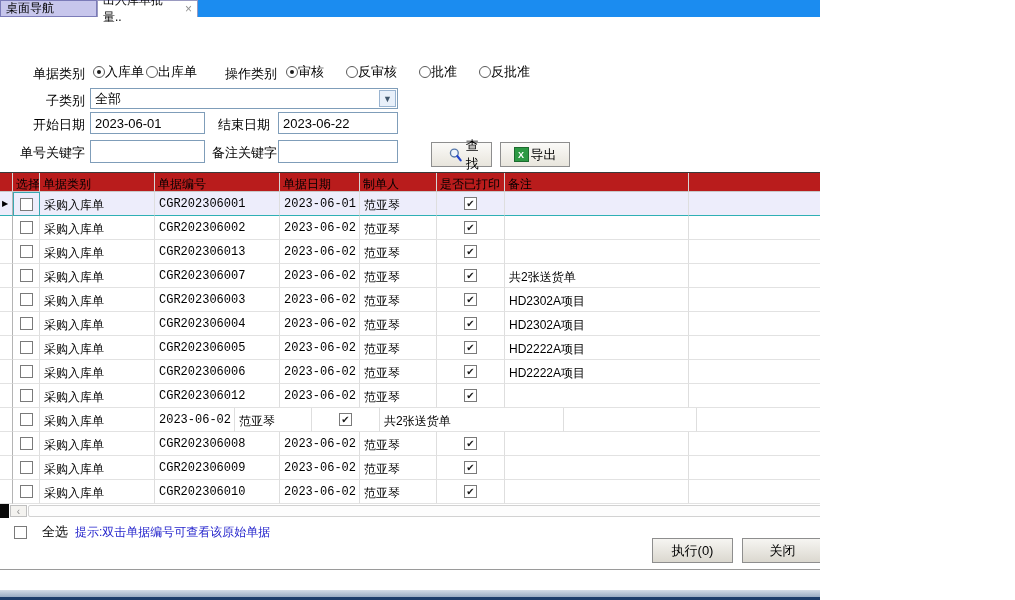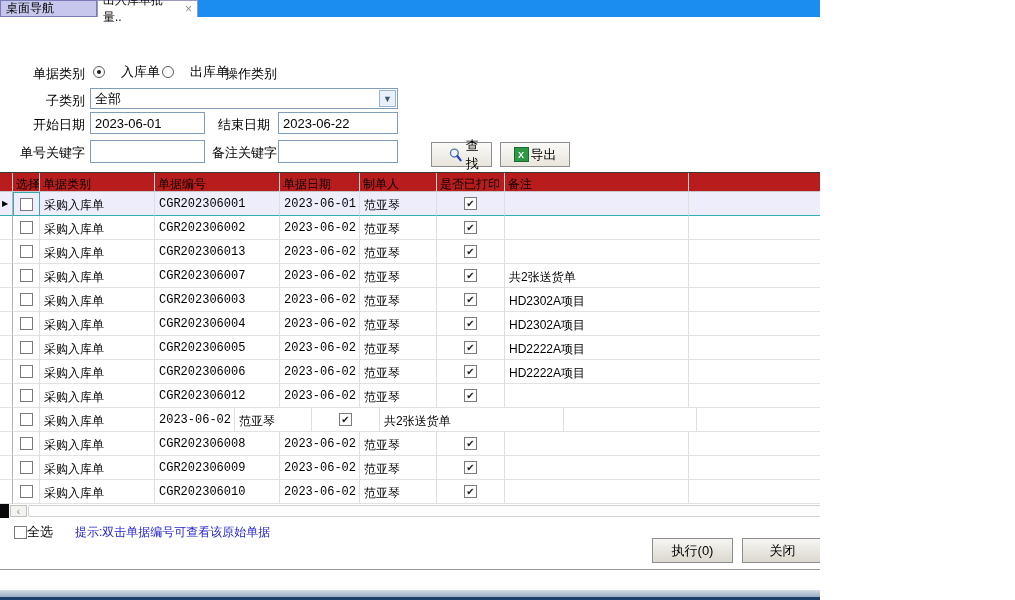--- a/index.html
+++ b/index.html
@@ -9,21 +9,21 @@
   
   .tabbar { position:absolute; top:0; left:0; width:1015px; height:17px; background:#1b8cf0; }
   .tab { position:absolute; top:0; height:17px; display:flex; align-items:center; padding:0 5px; font-size:12px; cursor:default; }
   .tab-inactive { left:0; width:97px; background:#c7c6ec; border:1px solid #7b7bb8; color:#000; }
   .tab-active { left:97px; width:101px; background:#ffffff; border:1px solid #9a9ac0; border-bottom:none; }
   .tab-close { margin-left:4px; color:#909090; font-size:12px; line-height:1; }
 
   
   .flabel { position:absolute; font-size:13px; white-space:nowrap; }
   .radio-group { position:absolute; display:flex; align-items:center; font-size:13px; }
-  .radio-item { display:flex; align-items:center; gap:16px; white-space:nowrap; }
+  .radio-item { display:flex; align-items:center; gap:0; white-space:nowrap; }
   .radio { width:12px; height:12px; border:1px solid #5a5a5a; border-radius:50%; background:#fff; display:inline-block; position:relative; flex:none; }
   .radio.checked::after { content:""; position:absolute; left:3px; top:3px; width:4px; height:4px; border-radius:50%; background:#1a1a1a; }
 
   .selectbox { position:absolute; left:90px; top:88px; width:308px; height:21px; border:1px solid #7f9db9; background:#fff; display:flex; align-items:center; font-size:13px; }
   .selectbox .val { padding-left:4px; }
   .select-arrow { margin-left:auto; width:17px; height:17px; margin-right:1px; background:#e8f0fa; border:1px solid #9ab4d0; display:flex; align-items:center; justify-content:center; color:#41576d; font-size:9px; }
 
   .tinput { position:absolute; border:1px solid #7f9db9; background:#fff; padding:2px 4px; font-size:13px; font-family:inherit; color:#000; }
 
   .toolbtn { position:absolute; height:25px; background:linear-gradient(#fbfaf8,#e8e5dc); border:1px solid #8e8e8e; display:flex; align-items:center; justify-content:center; gap:2px; font-size:13px; cursor:default; }
@@ -41,21 +41,21 @@
   .grow.selected .gcell.selcell { border:1px solid #3aa7b2; }
   .cbx { width:13px; height:13px; border:1px solid #7a7a7a; background:#fff; display:inline-flex; align-items:center; justify-content:center; font-size:10px; line-height:1; color:#1a1a1a; }
 
   
   .hscroll { position:absolute; top:504px; left:0; width:1015px; height:14px; background:#ffffff; }
   .hs-corner { position:absolute; left:0; top:0; width:9px; height:14px; background:#0a0a0a; }
   .hs-left { position:absolute; left:10px; top:1px; width:17px; height:12px; background:#f4f3f0; border:1px solid #c0c0c0; color:#8a8a8a; display:flex; align-items:center; justify-content:center; font-size:10px; }
   .hs-track { position:absolute; left:28px; top:1px; width:984px; height:12px; background:#fdfdfd; border:1px solid #d2d2d2; border-radius:2px; }
 
   
-  .selall { position:absolute; left:14px; top:523px; display:flex; align-items:center; gap:0; font-size:13px; }
+  .selall { position:absolute; left:14px; top:523px; display:flex; align-items:center; gap:15px; font-size:13px; }
   .hint { position:absolute; left:75px; top:524px; color:#2323cc; font-size:12px; }
   .footbtn { position:absolute; top:538px; width:81px; height:25px; background:linear-gradient(#f6f5f2,#dbd8cf); border:1px solid #8e8e8e; display:flex; align-items:center; justify-content:center; font-size:13px; cursor:default; }
 
   
   .status-divider { position:absolute; top:569px; left:0; width:1015px; height:2px; border-top:1px solid #9a9a9a; background:#ffffff; }
   .status-items { position:absolute; top:572px; right:3px; height:18px; display:flex; font-size:12px;margin-top:19px; }
   .status-item { padding:2px 10px 0 10px; border-left:1px solid #c4c4c4; white-space:nowrap; }
   .bottom-strip { position:absolute; top:590px; left:0; width:1015px; height:10px; background:linear-gradient(#d4dce6,#98abc2); border-bottom:3px solid #1d3d6a; }
 </style>
 </head>
@@ -78,20 +78,38 @@
       <span class="radio-item">
         <span class="radio checked"></span>
         <span>入库单</span>
       </span>
       <span class="radio-item">
         <span class="radio"></span>
         <span>出库单</span>
       </span>
     </div>
   <span class="flabel" style="left:225px; top:65px;">操作类别</span>
+  <div class="radio-group" style="left:286px; top:63px; gap:22px;" id="op-type-group">
+      <span class="radio-item">
+        <span class="radio checked"></span>
+        <span>审核</span>
+      </span>
+      <span class="radio-item">
+        <span class="radio"></span>
+        <span>反审核</span>
+      </span>
+      <span class="radio-item">
+        <span class="radio"></span>
+        <span>批准</span>
+      </span>
+      <span class="radio-item">
+        <span class="radio"></span>
+        <span>反批准</span>
+      </span>
+    </div>
 
   <span class="flabel" style="left:46px; top:92px;">子类别</span>
   <div class="selectbox">
     <span class="val">全部</span>
     <span class="select-arrow">▼</span>
   </div>
 
   <span class="flabel" style="left:33px; top:116px;">开始日期</span>
   <input class="tinput" style="left: 90px; top: 112px; width: 115px; height: 22px;" value="2023-06-01">
   <span class="flabel" style="left:218px; top:116px;">结束日期</span>

